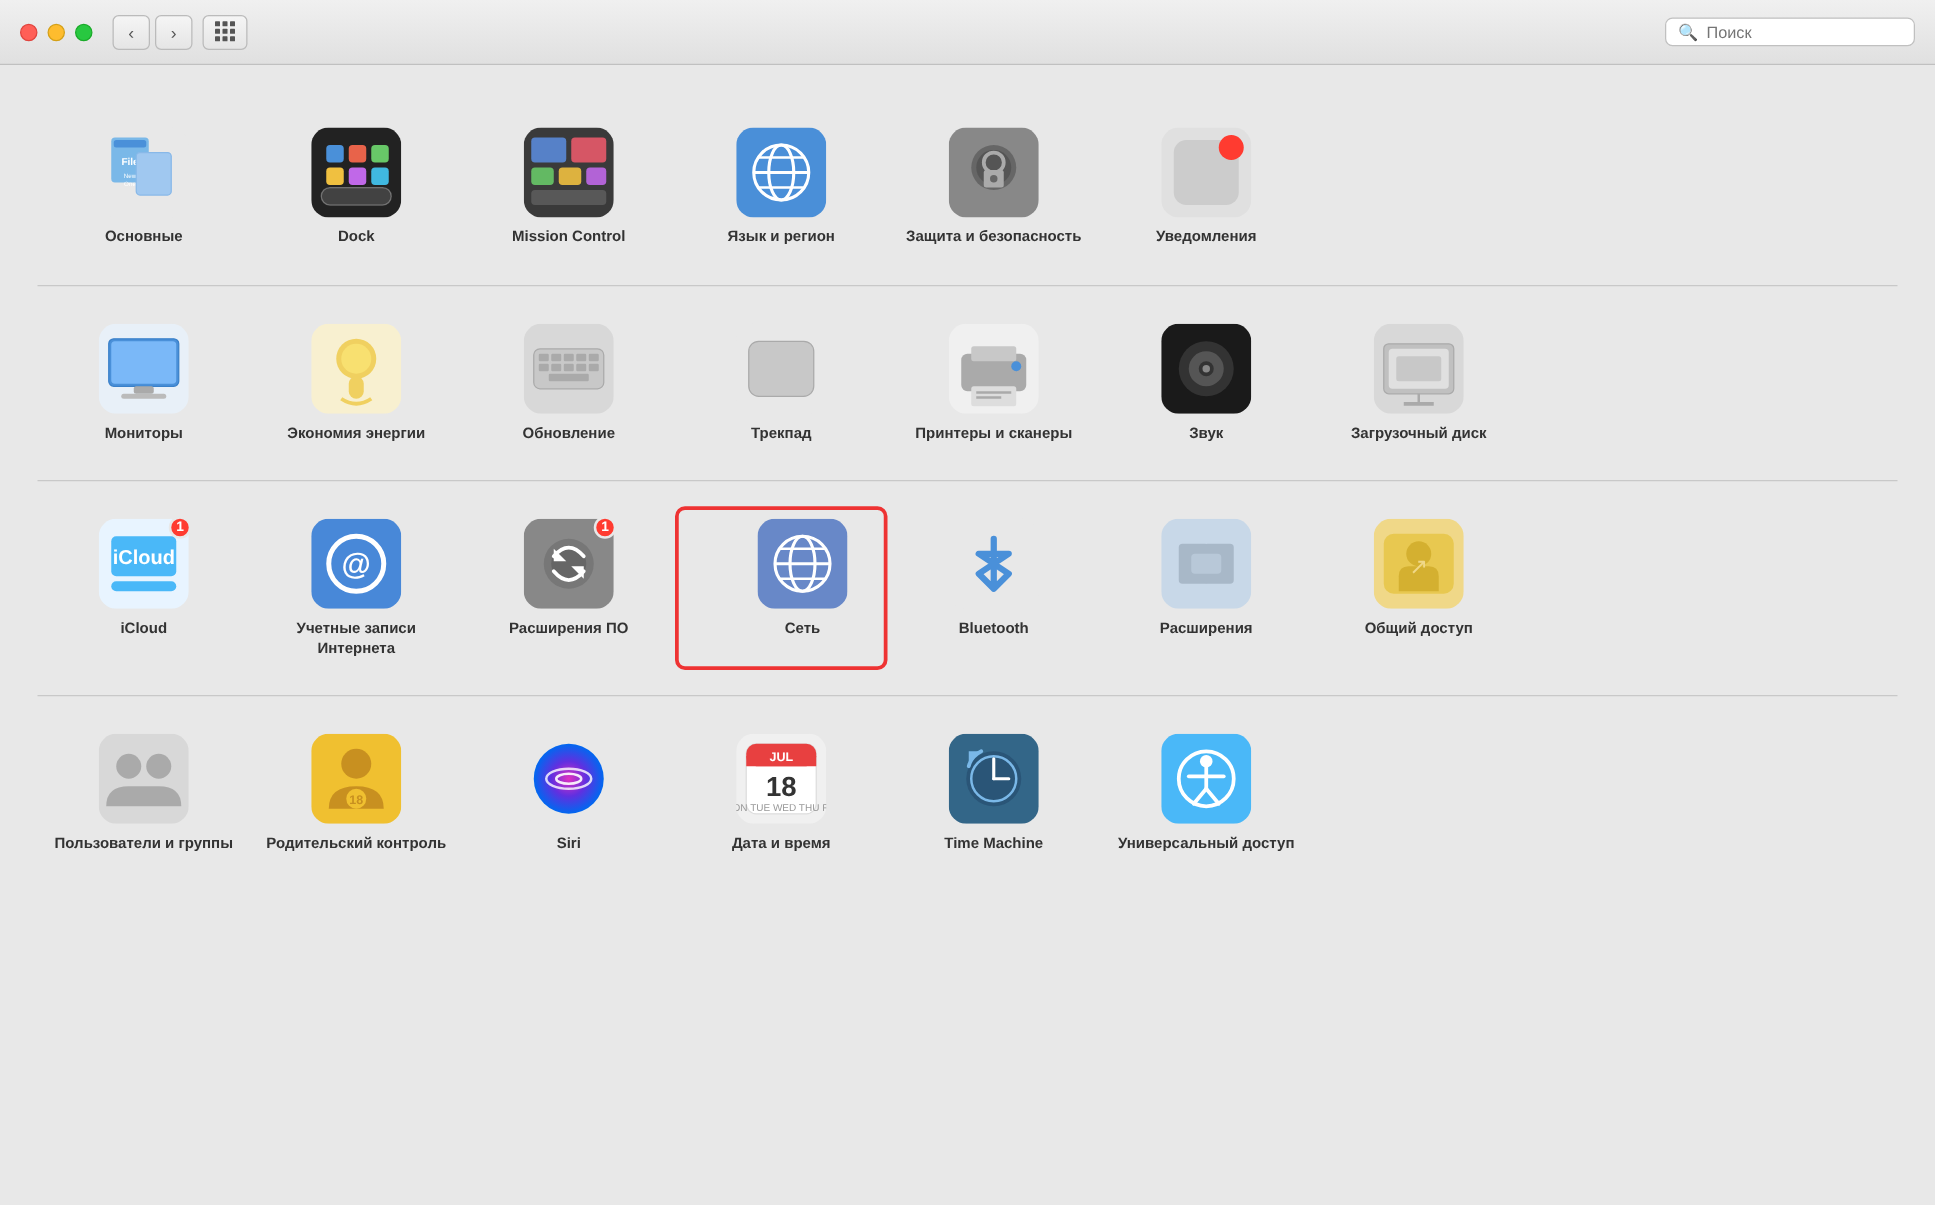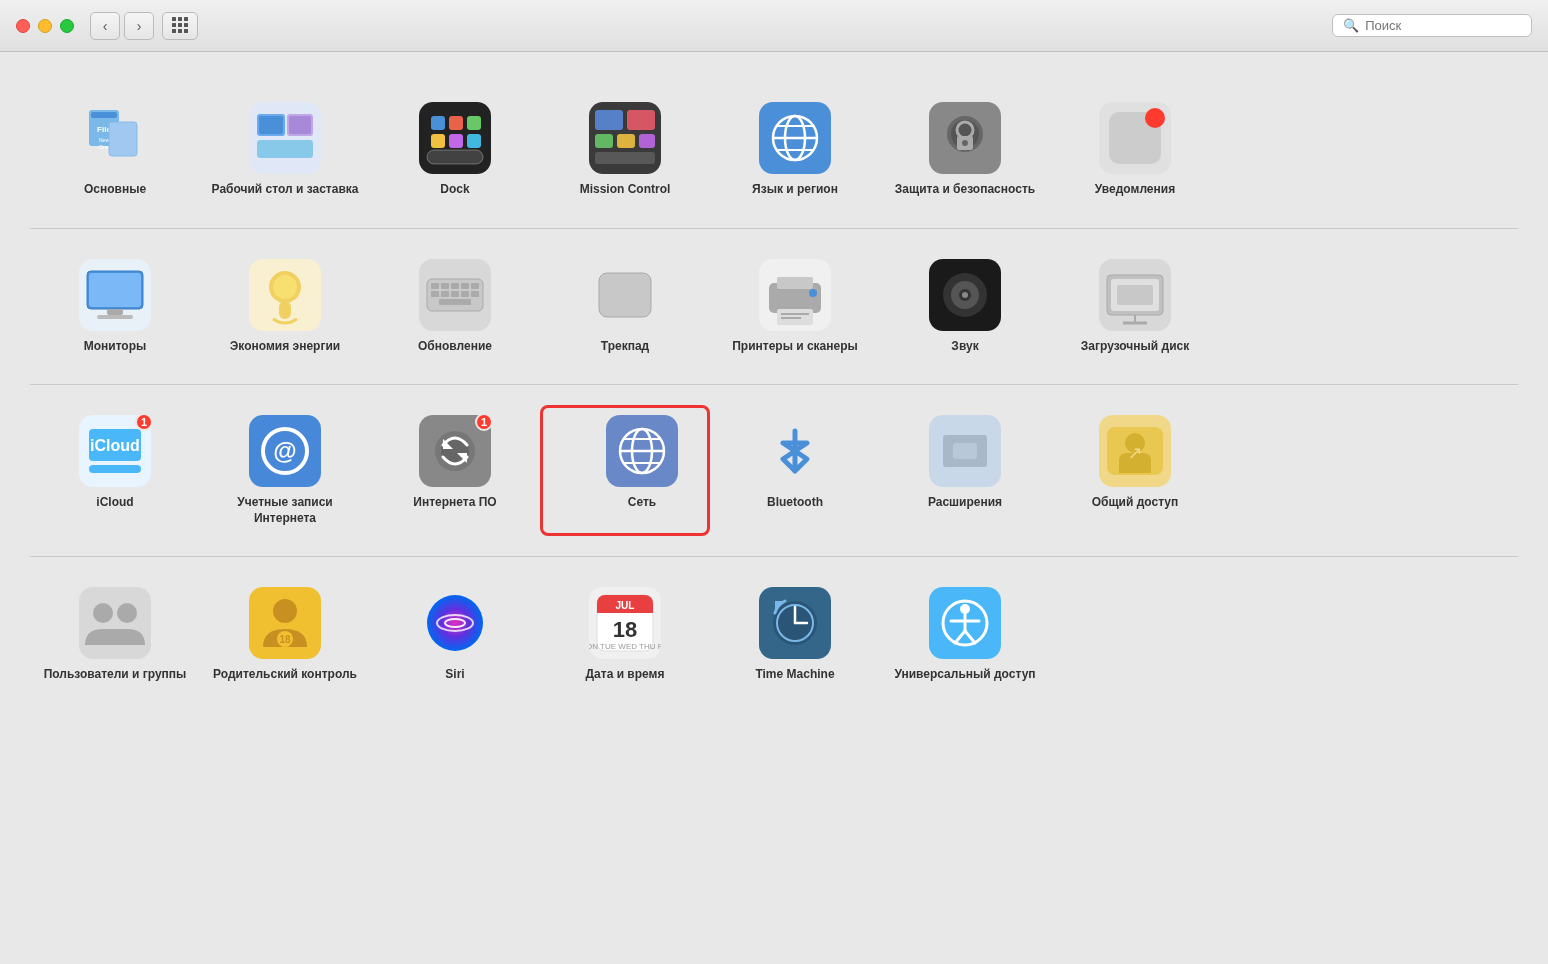--- a/index.html
+++ b/index.html
@@ -219,34 +219,20 @@
       <text x="25" y="40" font-size="5" fill="white" text-anchor="middle" font-family="Arial">New</text>
       <text x="25" y="47" font-size="5" fill="white" text-anchor="middle" font-family="Arial">One</text>
       <rect x="30" y="20" width="28" height="34" rx="3" fill="#a0c8f0" stroke="#88b8e8" stroke-width="1"></rect>
     </svg>
         </div>
         <div class="pref-label">Основные</div>
       </div>
       <div class="pref-item">
         <div class="pref-icon">
           <svg width="72" height="72" viewBox="0 0 72 72">
-      <rect width="72" height="72" rx="14" fill="#e0e8f8"></rect>
-      <rect x="8" y="12" width="28" height="22" rx="3" fill="#6aabf0"></rect>
-      <rect x="10" y="14" width="24" height="18" rx="2" fill="#4a90d9"></rect>
-      <rect x="38" y="12" width="26" height="22" rx="3" fill="#c0a8e8"></rect>
-      <rect x="40" y="14" width="22" height="18" rx="2" fill="#a888d8"></rect>
-      <rect x="8" y="38" width="56" height="18" rx="3" fill="#88c8e8"></rect>
-    </svg>
-        </div>
-        <div class="pref-label">Рабочий стол
-и заставка</div>
-      </div>
-      <div class="pref-item">
-        <div class="pref-icon">
-          <svg width="72" height="72" viewBox="0 0 72 72">
       <rect width="72" height="72" rx="14" fill="#222"></rect>
       <rect x="8" y="48" width="56" height="14" rx="7" fill="rgba(255,255,255,0.15)" stroke="rgba(255,255,255,0.3)" stroke-width="1"></rect>
       <rect x="12" y="14" width="14" height="14" rx="3" fill="#4a90d9"></rect>
       <rect x="30" y="14" width="14" height="14" rx="3" fill="#e8634a"></rect>
       <rect x="48" y="14" width="14" height="14" rx="3" fill="#68c868"></rect>
       <rect x="12" y="32" width="14" height="14" rx="3" fill="#f0c040"></rect>
       <rect x="30" y="32" width="14" height="14" rx="3" fill="#c068e8"></rect>
       <rect x="48" y="32" width="14" height="14" rx="3" fill="#40b8e0"></rect>
     </svg>
         </div>
@@ -433,21 +419,21 @@
       <rect width="72" height="72" rx="14" fill="#888"></rect>
       <circle cx="36" cy="36" r="20" fill="#777"></circle>
       <circle cx="36" cy="36" r="14" fill="#666"></circle>
       <path d="M24,30 Q36,16 48,30" fill="none" stroke="white" stroke-width="3" stroke-linecap="round"></path>
       <path d="M24,42 Q36,56 48,42" fill="none" stroke="white" stroke-width="3" stroke-linecap="round"></path>
       <polygon points="24,24 24,34 34,34" fill="white"></polygon>
       <polygon points="48,48 48,38 38,38" fill="white"></polygon>
     </svg>
           <div class="badge">1</div>
         </div>
-        <div class="pref-label">Интернета
+        <div class="pref-label">Расширения
 ПО</div>
       </div>
       <div class="pref-item selected">
         <div class="pref-icon">
           <svg width="72" height="72" viewBox="0 0 72 72">
       <rect width="72" height="72" rx="14" fill="#6888c8"></rect>
       <circle cx="36" cy="36" r="22" fill="none" stroke="white" stroke-width="2.5"></circle>
       <ellipse cx="36" cy="36" rx="10" ry="22" fill="none" stroke="white" stroke-width="2.5"></ellipse>
       <line x1="14" y1="36" x2="58" y2="36" stroke="white" stroke-width="2.5"></line>
       <line x1="18" y1="24" x2="54" y2="24" stroke="white" stroke-width="2"></line>

